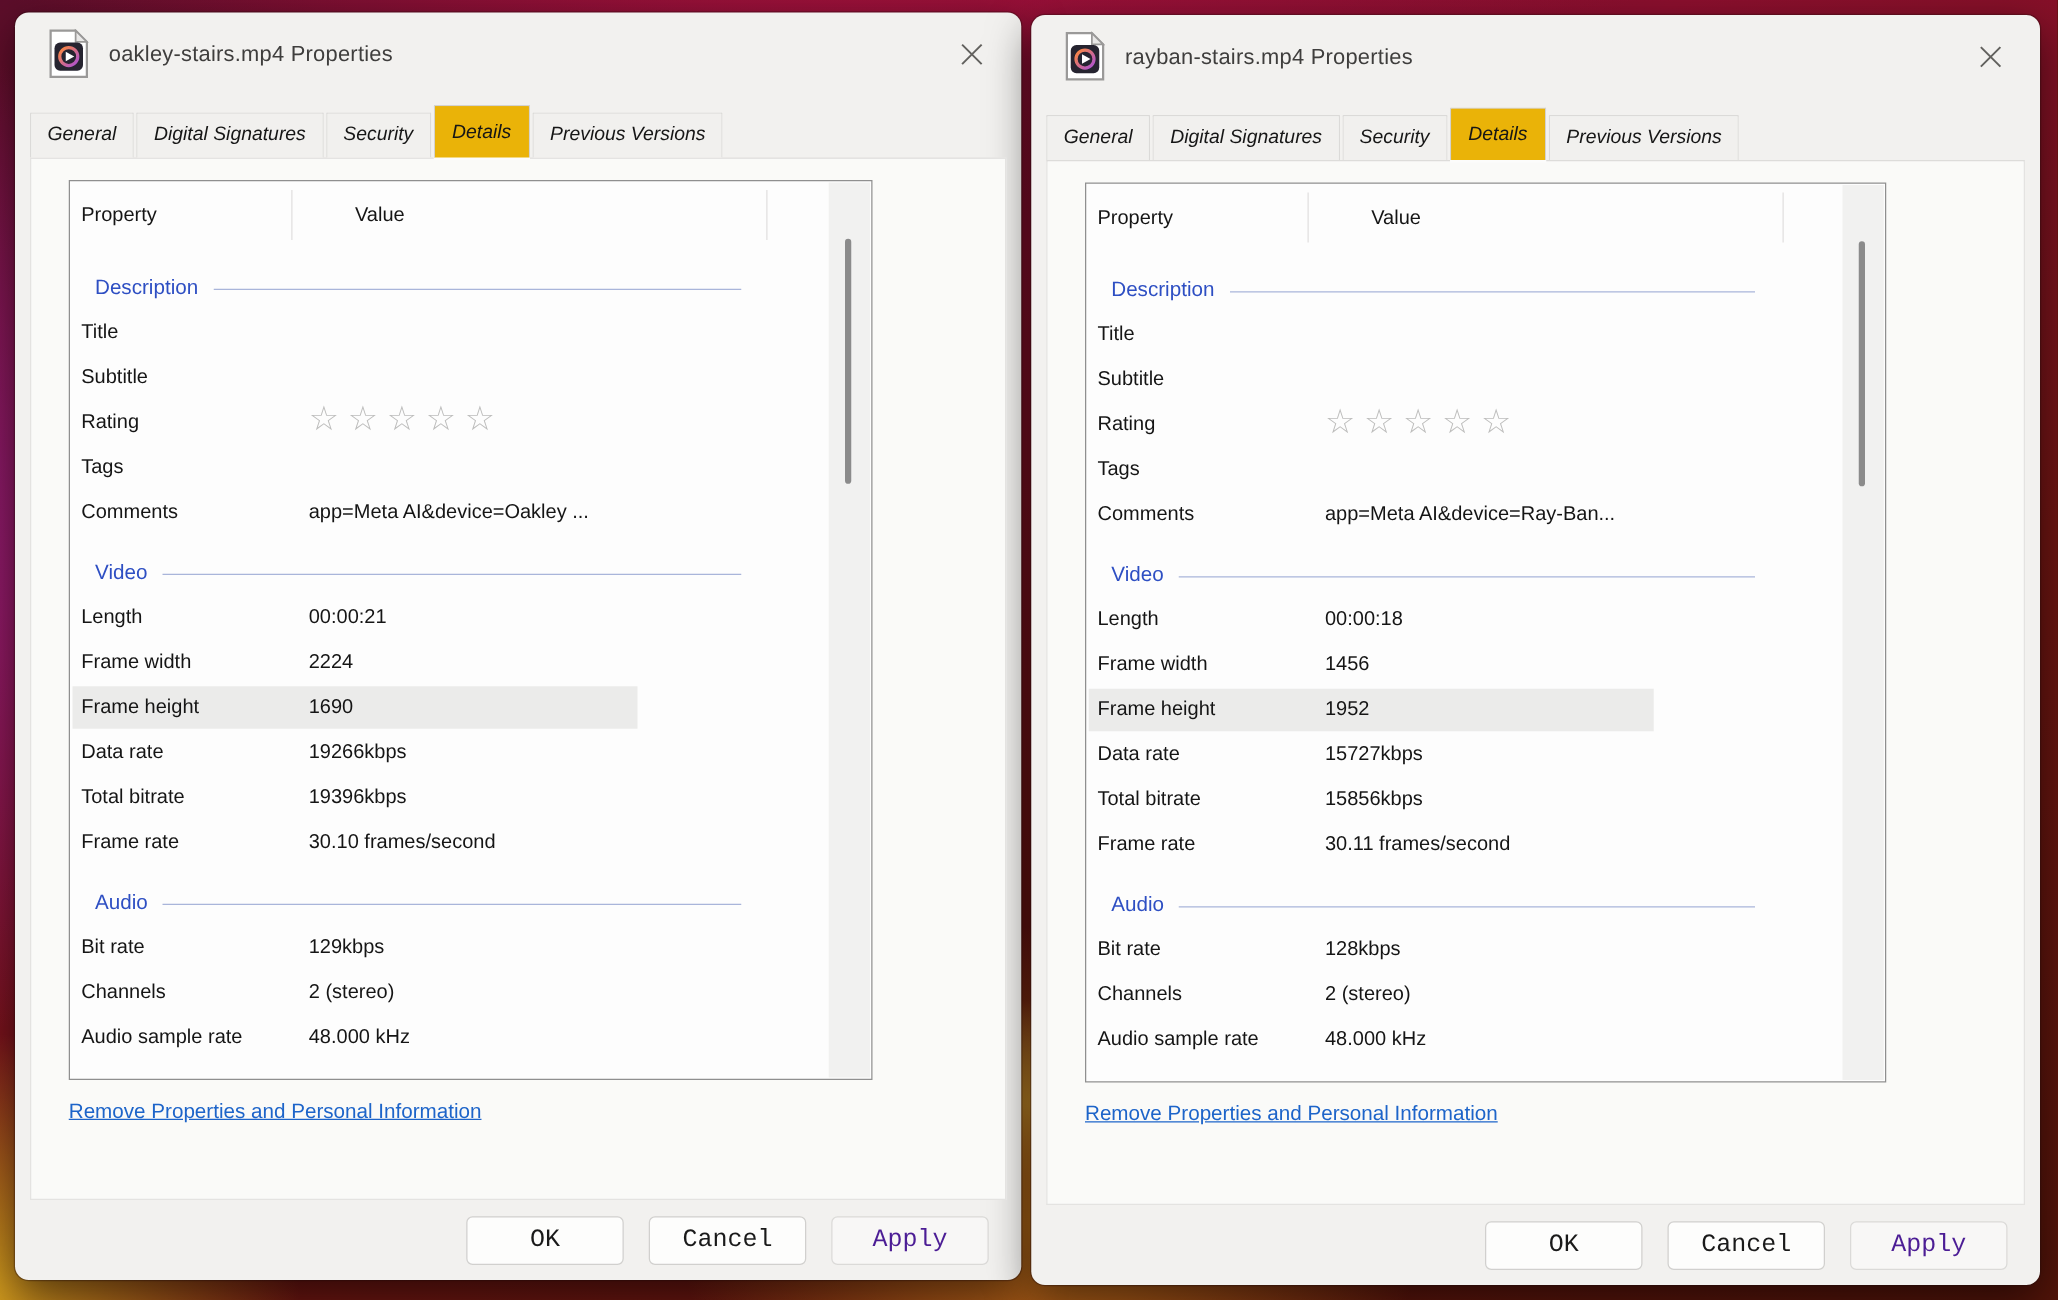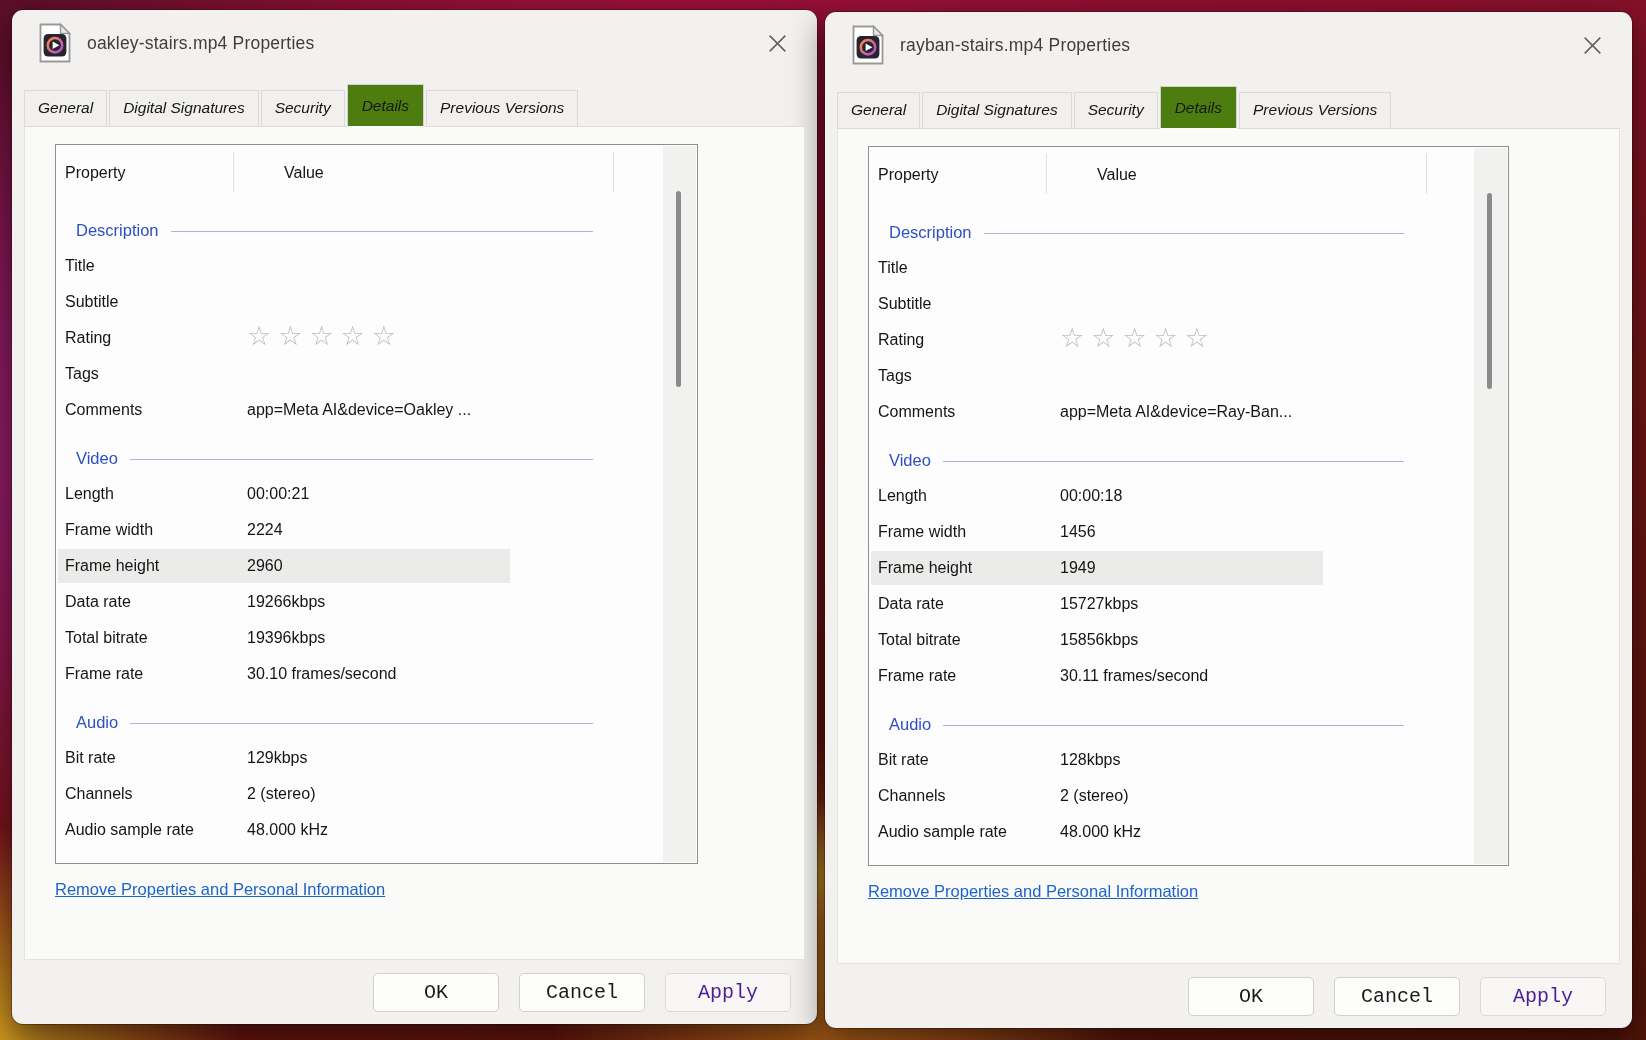--- a/index.html
+++ b/index.html
@@ -30,21 +30,21 @@
   .close-btn{width:32px;height:32px;display:flex;align-items:center;justify-content:center;cursor:default;}
   .close-btn svg{width:23px;height:23px;display:block;}
 
   .tabbar{height:50px;flex:0 0 50px;display:flex;align-items:flex-end;padding-left:12px;position:relative;z-index:2;font-style:italic;}
   .tab{
     background:#f1f0ee;border:1px solid #dbdad8;border-bottom:none;
     padding:8px 13px 9px;font-size:15.5px;color:#161616;margin-right:2px;
     white-space:nowrap;border-radius:1px 1px 0 0;
   }
   .tab.active{
-    background:#4d7c0f;border-color:#d3d2d0;padding:12px 14px 11px;
+    background:#eab308;border-color:#d3d2d0;padding:12px 14px 11px;
     position:relative;z-index:3;box-shadow:0 2px 0 #fcfcfb;
   }
 
   .panel{
     flex:1;margin:0 12px;background:#fafaf8;border:1px solid #e4e3e1;border-top-color:#dddcda;
     position:relative;padding:17px 0 0 30px;box-sizing:border-box;z-index:1;
   }
   .listbox{
     width:643px;height:720px;background:#fdfdfd;border:1px solid #8f8f8f;
     position:relative;overflow:hidden;box-sizing:border-box;font-size:16px;color:#151515;
@@ -159,21 +159,21 @@
           <div class="prow">
             <span class="pname">Length</span>
             <span class="pval">00:00:21</span>
           </div>
           <div class="prow">
             <span class="pname">Frame width</span>
             <span class="pval">2224</span>
           </div>
           <div class="prow highlight">
             <span class="pname">Frame height</span>
-            <span class="pval">2960</span>
+            <span class="pval">1690</span>
           </div>
           <div class="prow">
             <span class="pname">Data rate</span>
             <span class="pval">19266kbps</span>
           </div>
           <div class="prow">
             <span class="pname">Total bitrate</span>
             <span class="pval">19396kbps</span>
           </div>
           <div class="prow">
@@ -284,21 +284,21 @@
           <div class="prow">
             <span class="pname">Length</span>
             <span class="pval">00:00:18</span>
           </div>
           <div class="prow">
             <span class="pname">Frame width</span>
             <span class="pval">1456</span>
           </div>
           <div class="prow highlight">
             <span class="pname">Frame height</span>
-            <span class="pval">1949</span>
+            <span class="pval">1952</span>
           </div>
           <div class="prow">
             <span class="pname">Data rate</span>
             <span class="pval">15727kbps</span>
           </div>
           <div class="prow">
             <span class="pname">Total bitrate</span>
             <span class="pval">15856kbps</span>
           </div>
           <div class="prow">

